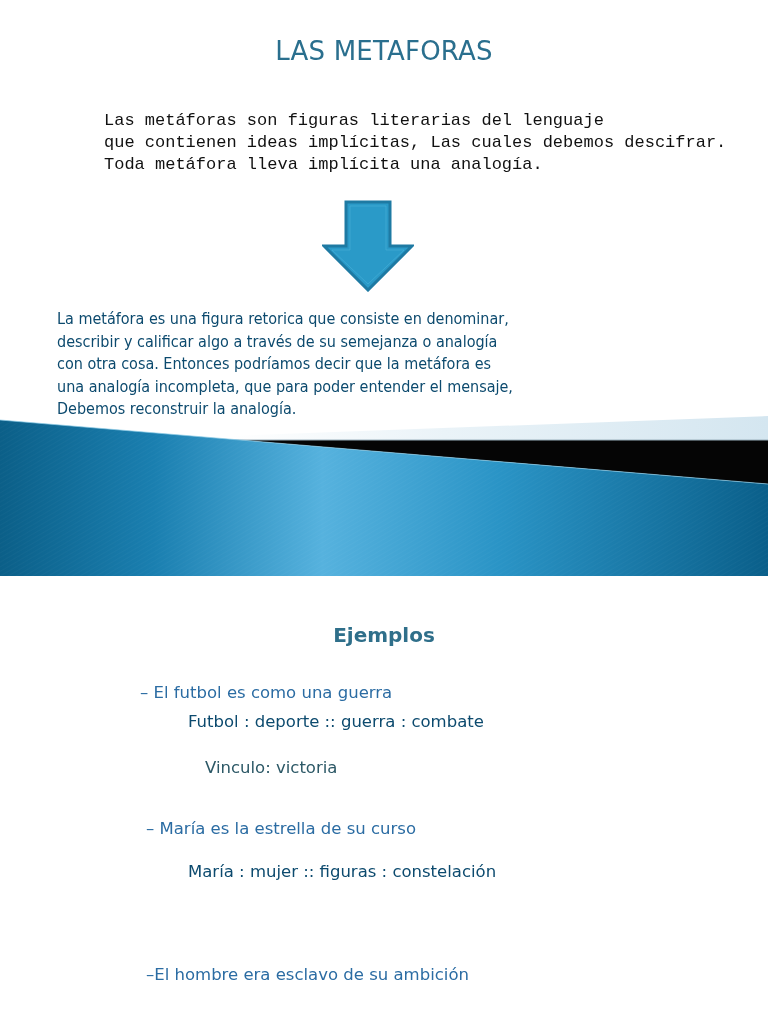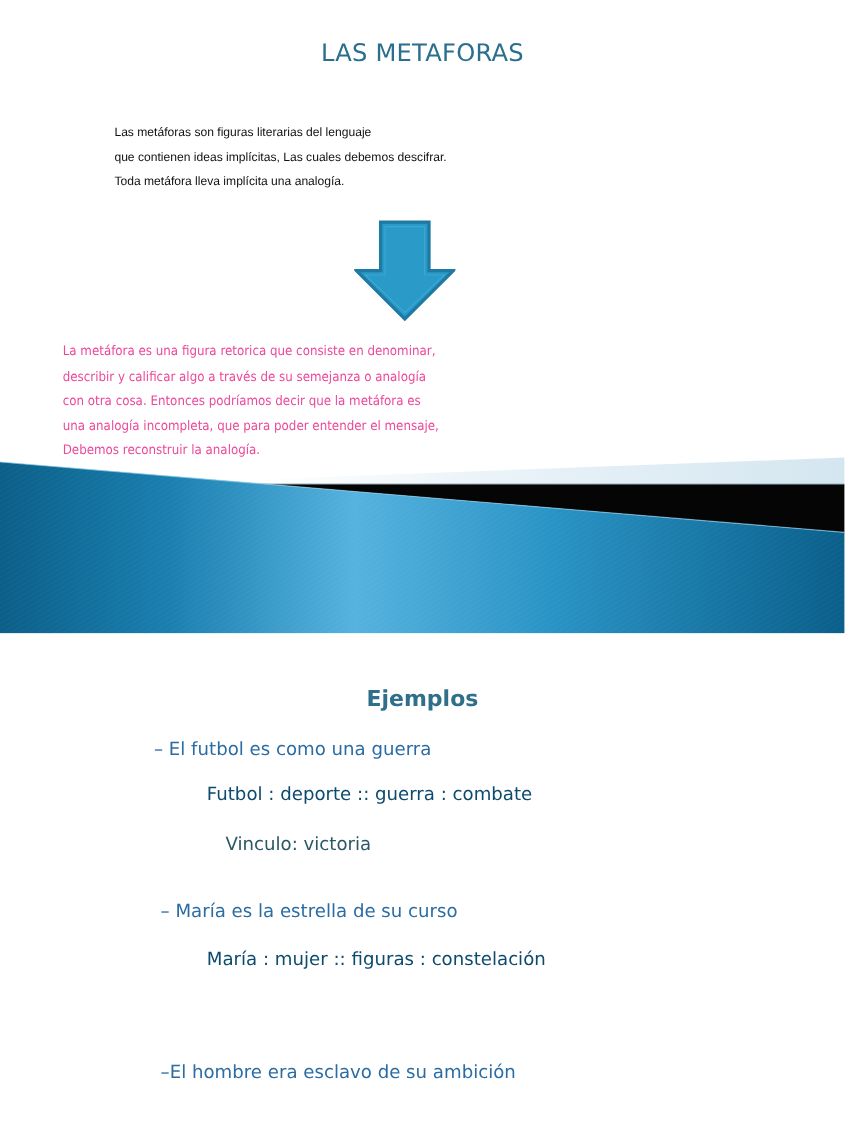--- a/index.html
+++ b/index.html
@@ -10,37 +10,37 @@
       position: relative;
     }
     .slide { position: absolute; left: 0; width: 768px; overflow: hidden; }
     #slide1 { top: 0; height: 576px; background: #ffffff; }
     #slide2 { top: 576px; height: 448px; background: #ffffff; margin-top: 31px; }
 
     .title1 {
       position: absolute; left: 0; width: 768px; top: 36px;
       text-align: center;
       font-family: "DejaVu Sans", sans-serif;
-      font-size: 22px; font-weight: normal;
+      font-size: 26px; font-weight: normal;
       color: #2a6f8e;
       letter-spacing: 0.2px;
     }
     .para1 {
       position: absolute; left: 104px; top: 110px;
-      font-size: 11px; line-height: 22px; color: #111;
+      font-size: 17px; line-height: 22px; color: #111;
       white-space: pre-line;
-      font-family: Liberation Sans, sans-serif;
+      font-family: Liberation Mono, monospace;
       font-stretch: condensed;
     }
     .arrow {
       position: absolute; left: 322px; top: 200px; width: 92px; height: 92px;
     }
     .para2 {
       position: absolute; left: 57px; top: 308px;
-      font-size: 12px; line-height: 22.5px; color: #ec4899;
+      font-size: 16px; line-height: 22.5px; color: #0c4a6e;
       white-space: pre-line;
       font-stretch: condensed;
     }
     .band { position: absolute; left: 0; top: 400px; width: 768px; height: 176px; }
 
     .title2 {
       position: absolute; left: 0; width: 768px; top: 16px;
       text-align: center;
       font-size: 20px; font-weight: bold;
       color: #2f6f8a;
@@ -102,21 +102,21 @@
 
     <polygon points="0,20 240,40 768,84 768,176 0,176" fill="url(#blueGrad)"></polygon>
     <polygon points="0,20 240,40 768,84 768,176 0,176" fill="url(#hatch)"></polygon>
     <line x1="0" y1="20" x2="768" y2="84" stroke="#8ccbe6" stroke-width="1" opacity="0.7"></line>
   </svg>
 </div>
 
 <div id="slide2" class="slide">
   <div class="title2">Ejemplos</div>
 
-  <div class="ex-head" style="left:140px; top:64px;">– El futbol es como una guerra</div>
+  <div class="ex-head" style="left:140px; top:76px;">– El futbol es como una guerra</div>
   <div class="ex-analogy" style="left:188px; top:105px;">Futbol : deporte :: guerra : combate</div>
   <div class="ex-link" style="left:205px; top:151px;">Vinculo: victoria</div>
 
   <div class="ex-head" style="left:146px; top:212px;">– María es la estrella de su curso</div>
   <div class="ex-analogy" style="left:188px; top:255px;">María : mujer :: figuras : constelación</div>
 
   <div class="ex-head" style="left:146px; top:358px;">–El hombre era esclavo de su ambición</div>
 </div>
 
 </body></html>

